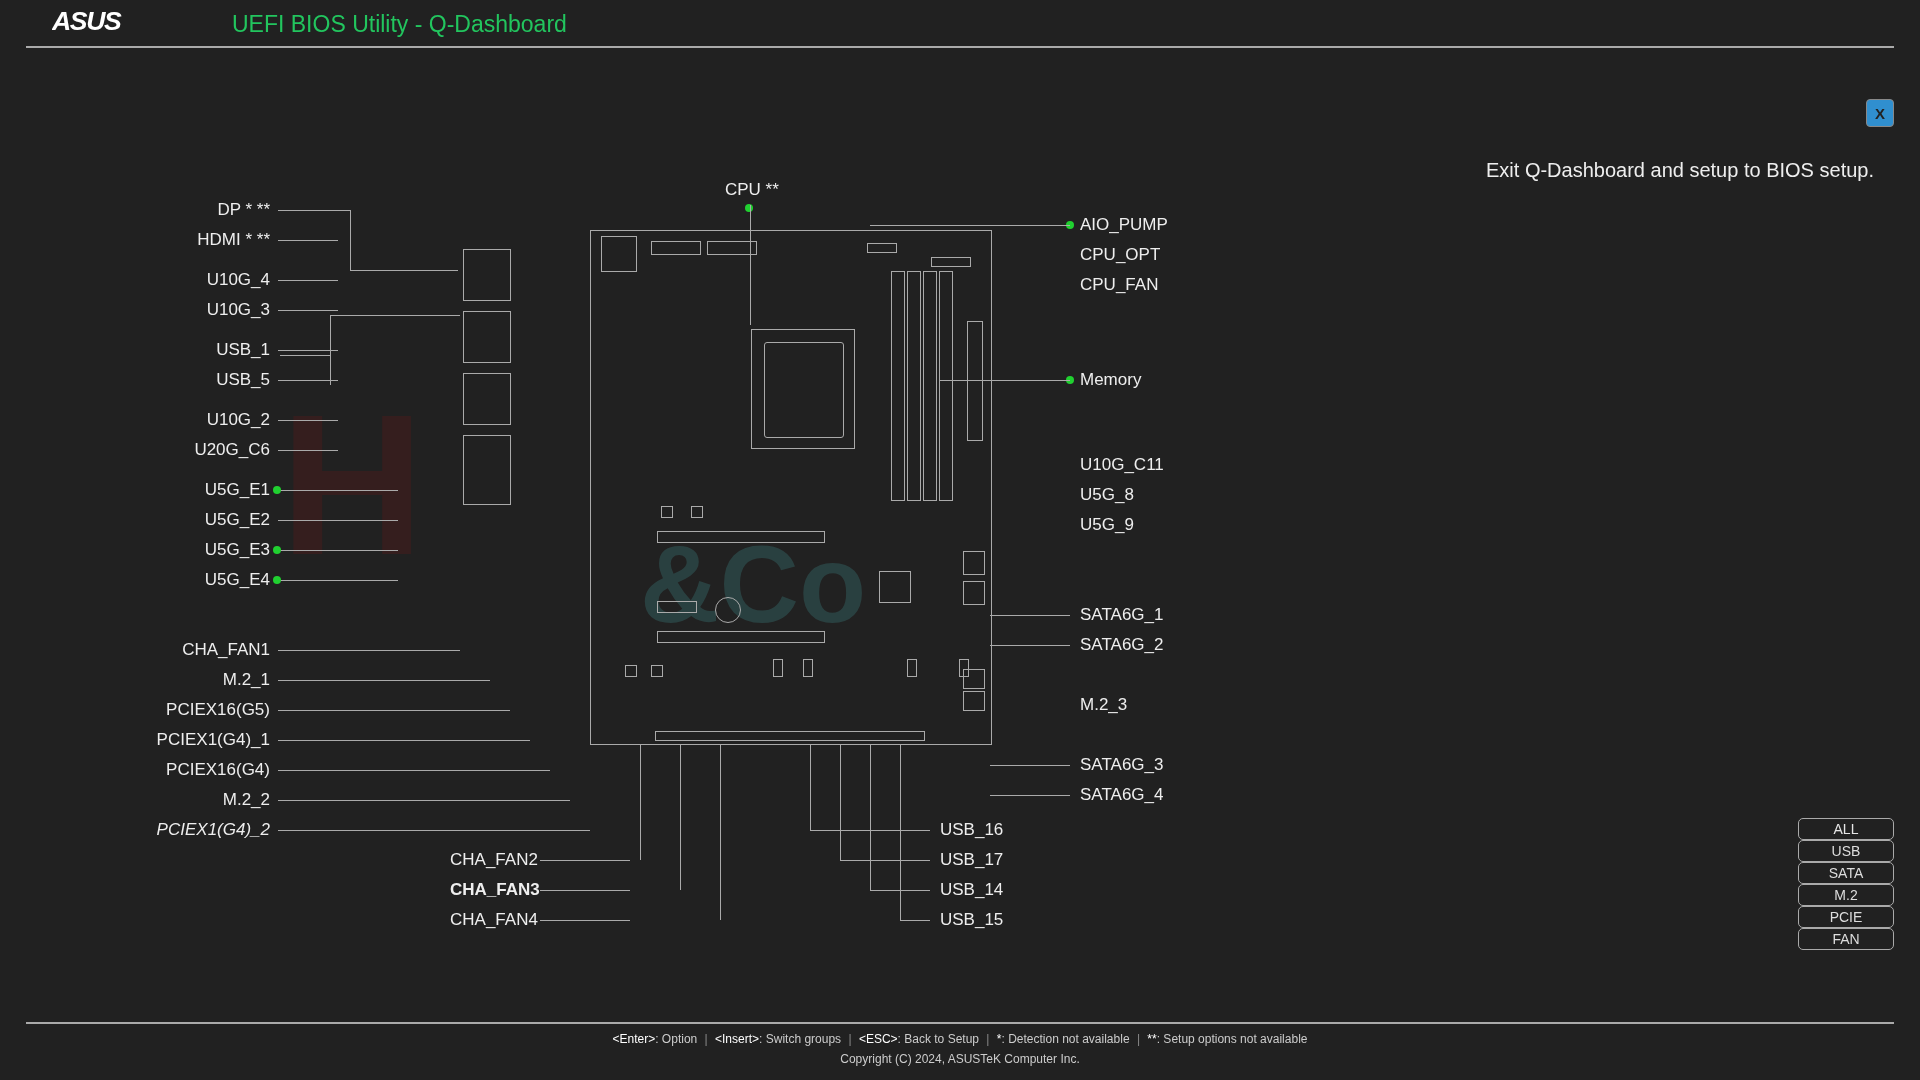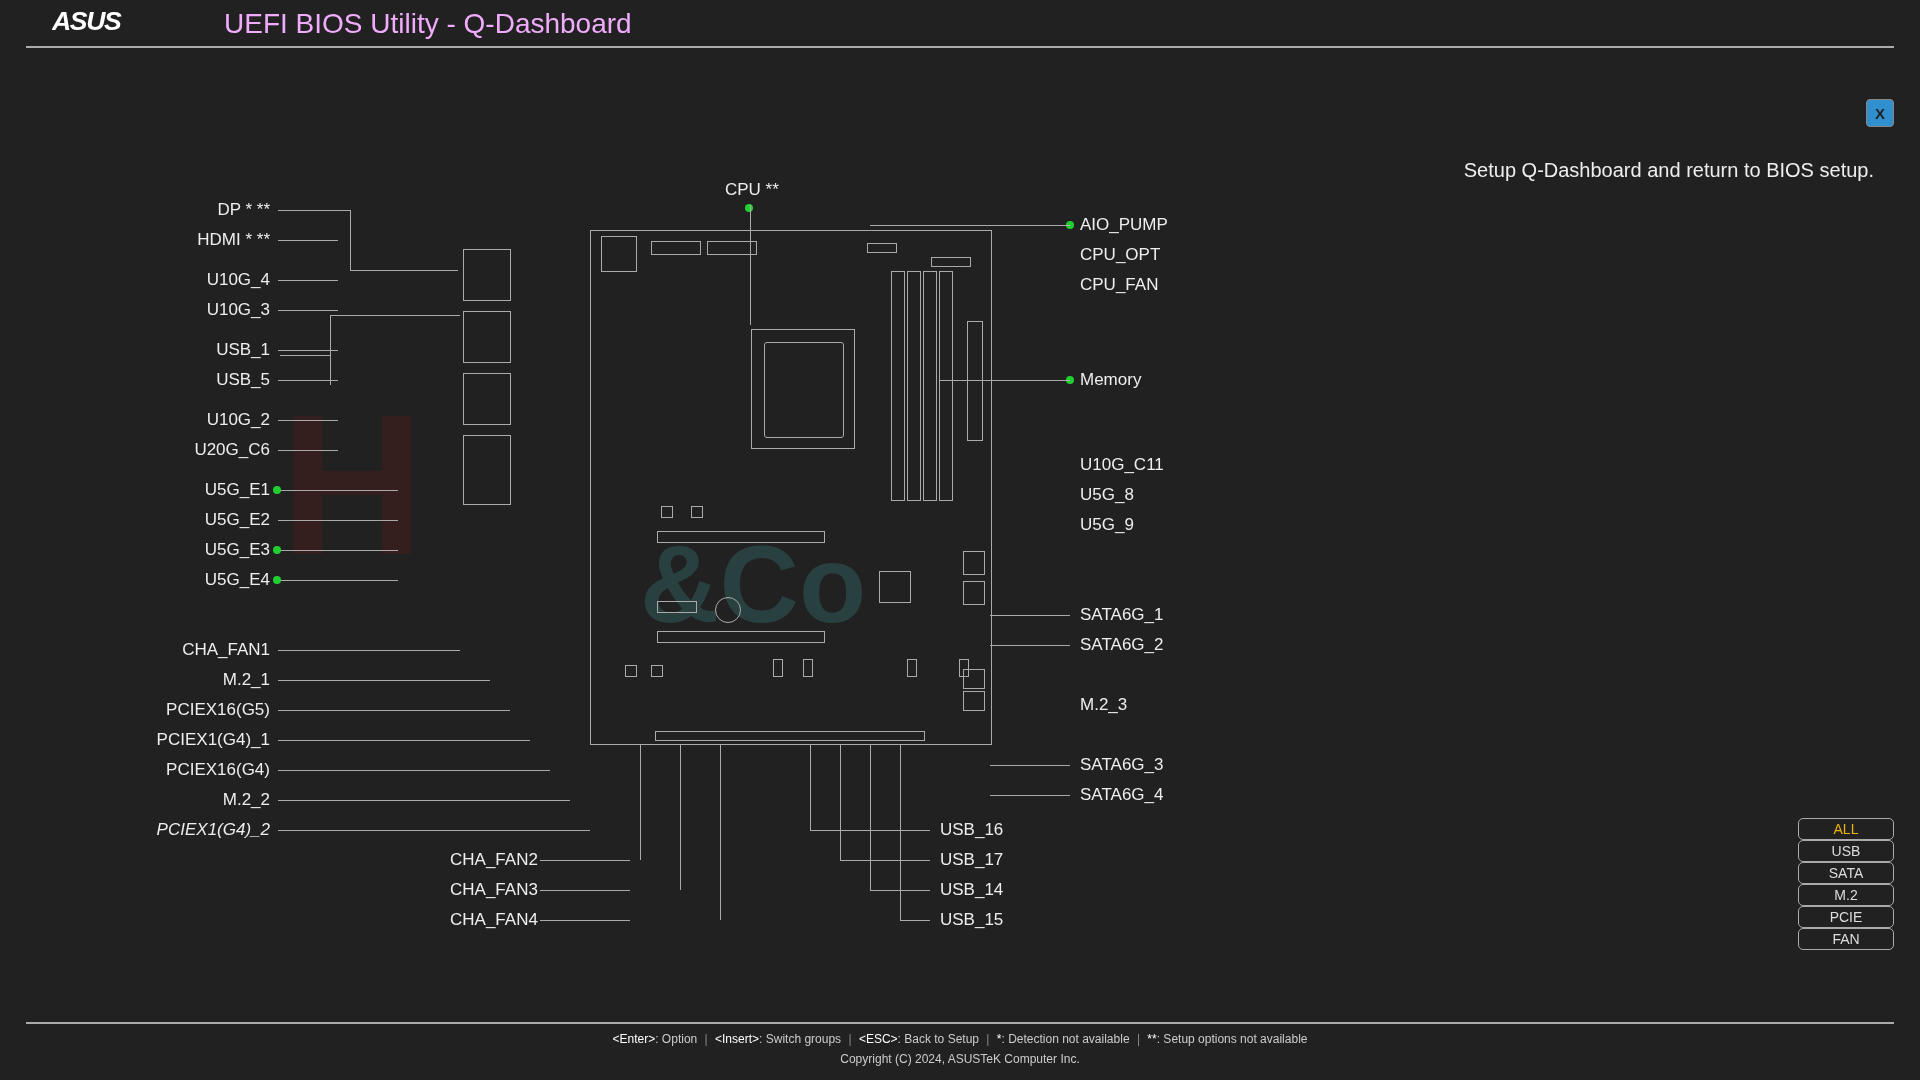--- a/index.html
+++ b/index.html
@@ -19,24 +19,24 @@
   padding:8px 26px 6px 26px;
   border-bottom:2px solid #aaa;
   margin:0 26px;
 }
 .logo{
   width:140px;
   height:32px;
 }
 .logo svg{fill:#fff;}
 .title{
-  font-size:28px;
+  font-size:23px;
   font-weight:400;
-  color:#f0abfc;
-  margin-left:32px;
+  color:#22c55e;
+  margin-left:40px;
 }
 .close-btn{
   position:absolute;
   top:99px;
   right:26px;
   width:28px;
   height:28px;
   background:#308fcf;
   border:1px solid #888;
   border-radius:4px;
@@ -110,21 +110,21 @@
   border-radius:5px;
   background:transparent;
   color:#ddd;
   font-size:14px;
   display:flex;
   align-items:center;
   justify-content:center;
   cursor:pointer;
 }
 .filter-btn.active{
-  color:#eab308;
+  color:#e5e5e5;
 }
 .footer{
   position:absolute;
   bottom:0;
   left:26px;
   right:26px;
   border-top:2px solid #aaa;
   padding:8px 0 14px 0;
   text-align:center;
   font-size:12px;
@@ -163,21 +163,21 @@
 <div class="header">
   <div class="logo">
     <svg viewBox="0 0 200 40">
       <text x="0" y="32" font-size="38" font-weight="900" font-style="italic" fill="#fff" letter-spacing="-2">ASUS</text>
     </svg>
   </div>
   <div class="title">UEFI BIOS Utility - Q-Dashboard</div>
 </div>
 
 <div class="close-btn">X</div>
-<div class="help-text">Setup Q-Dashboard and return to BIOS setup.</div>
+<div class="help-text">Exit Q-Dashboard and setup to BIOS setup.</div>
 
 <div class="watermark">H</div>
 <div class="watermark2">&amp;Co</div>
 
 <div class="diagram">
 
   <div class="mb">
 
     <div class="block" style="left:160px;top:98px;width:104px;height:120px;">
       <div class="block" style="left:12px;top:12px;width:80px;height:96px;border-radius:3px;"></div>
@@ -292,21 +292,21 @@
       <div class="lbl" style="left: 1030px; top: 615px;">SATA6G_4</div>
       <div class="lbl" style="left: 890px; top: 650px;">USB_16</div>
       <div class="lbl" style="left: 890px; top: 680px;">USB_17</div>
       <div class="lbl" style="left: 890px; top: 710px;">USB_14</div>
       <div class="lbl" style="left: 890px; top: 740px;">USB_15</div>
     </div>
 
   <div id="bottom-left-labels">
       <div class="lbl" style="left: 400px; top: 680px;">CHA_FAN2</div>
       <div class="line h" style="left: 490px; top: 690px; width: 90px;"></div>
-      <div class="lbl" style="left: 400px; top: 710px;">CHA_FAN3</div>
+      <div class="lbl" style="left: 400px; top: 710px; font-weight: bold;">CHA_FAN3</div>
       <div class="line h" style="left: 490px; top: 720px; width: 90px;"></div>
       <div class="lbl" style="left: 400px; top: 740px;">CHA_FAN4</div>
       <div class="line h" style="left: 490px; top: 750px; width: 90px;"></div>
     </div>
 
   <div class="line h" style="left:230px;top:40px;width:70px;"></div>
   <div class="line v" style="left:300px;top:40px;height:60px;"></div>
   <div class="line h" style="left:300px;top:100px;width:108px;"></div>
 
   <div class="line h" style="left:230px;top:185px;width:50px;"></div>

